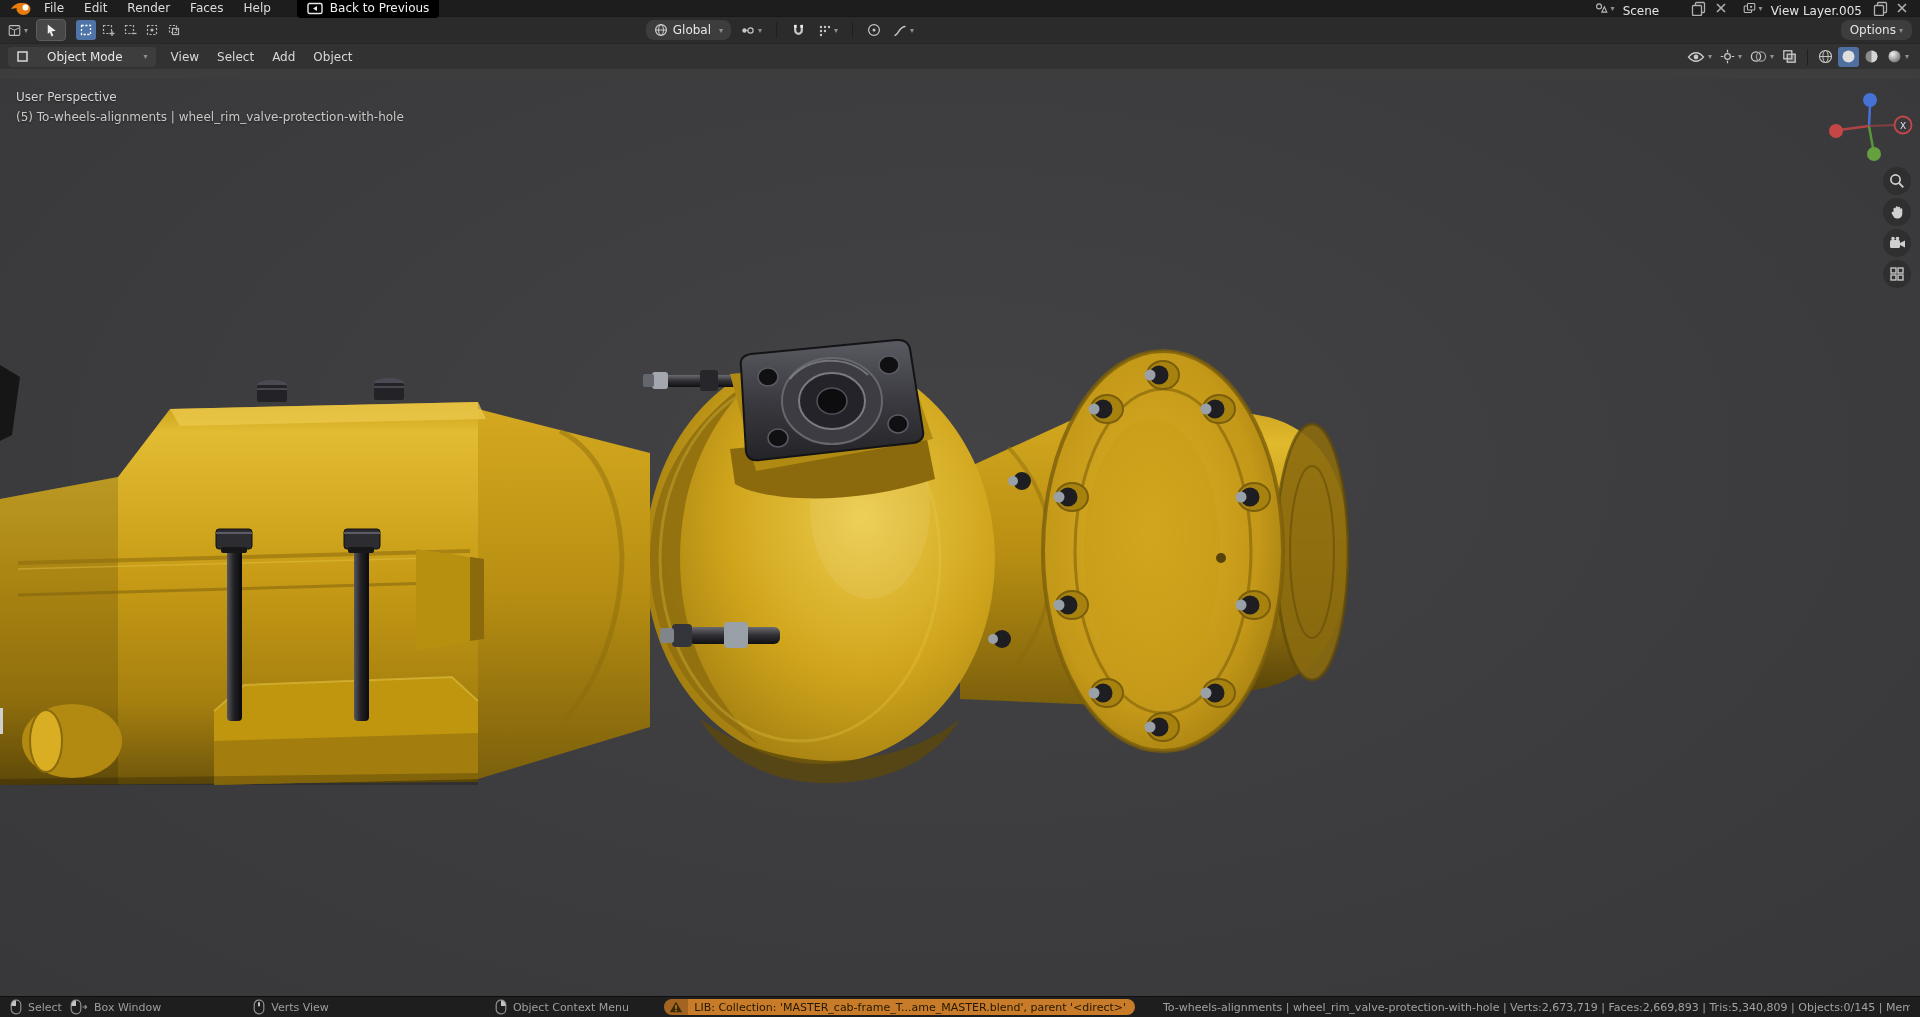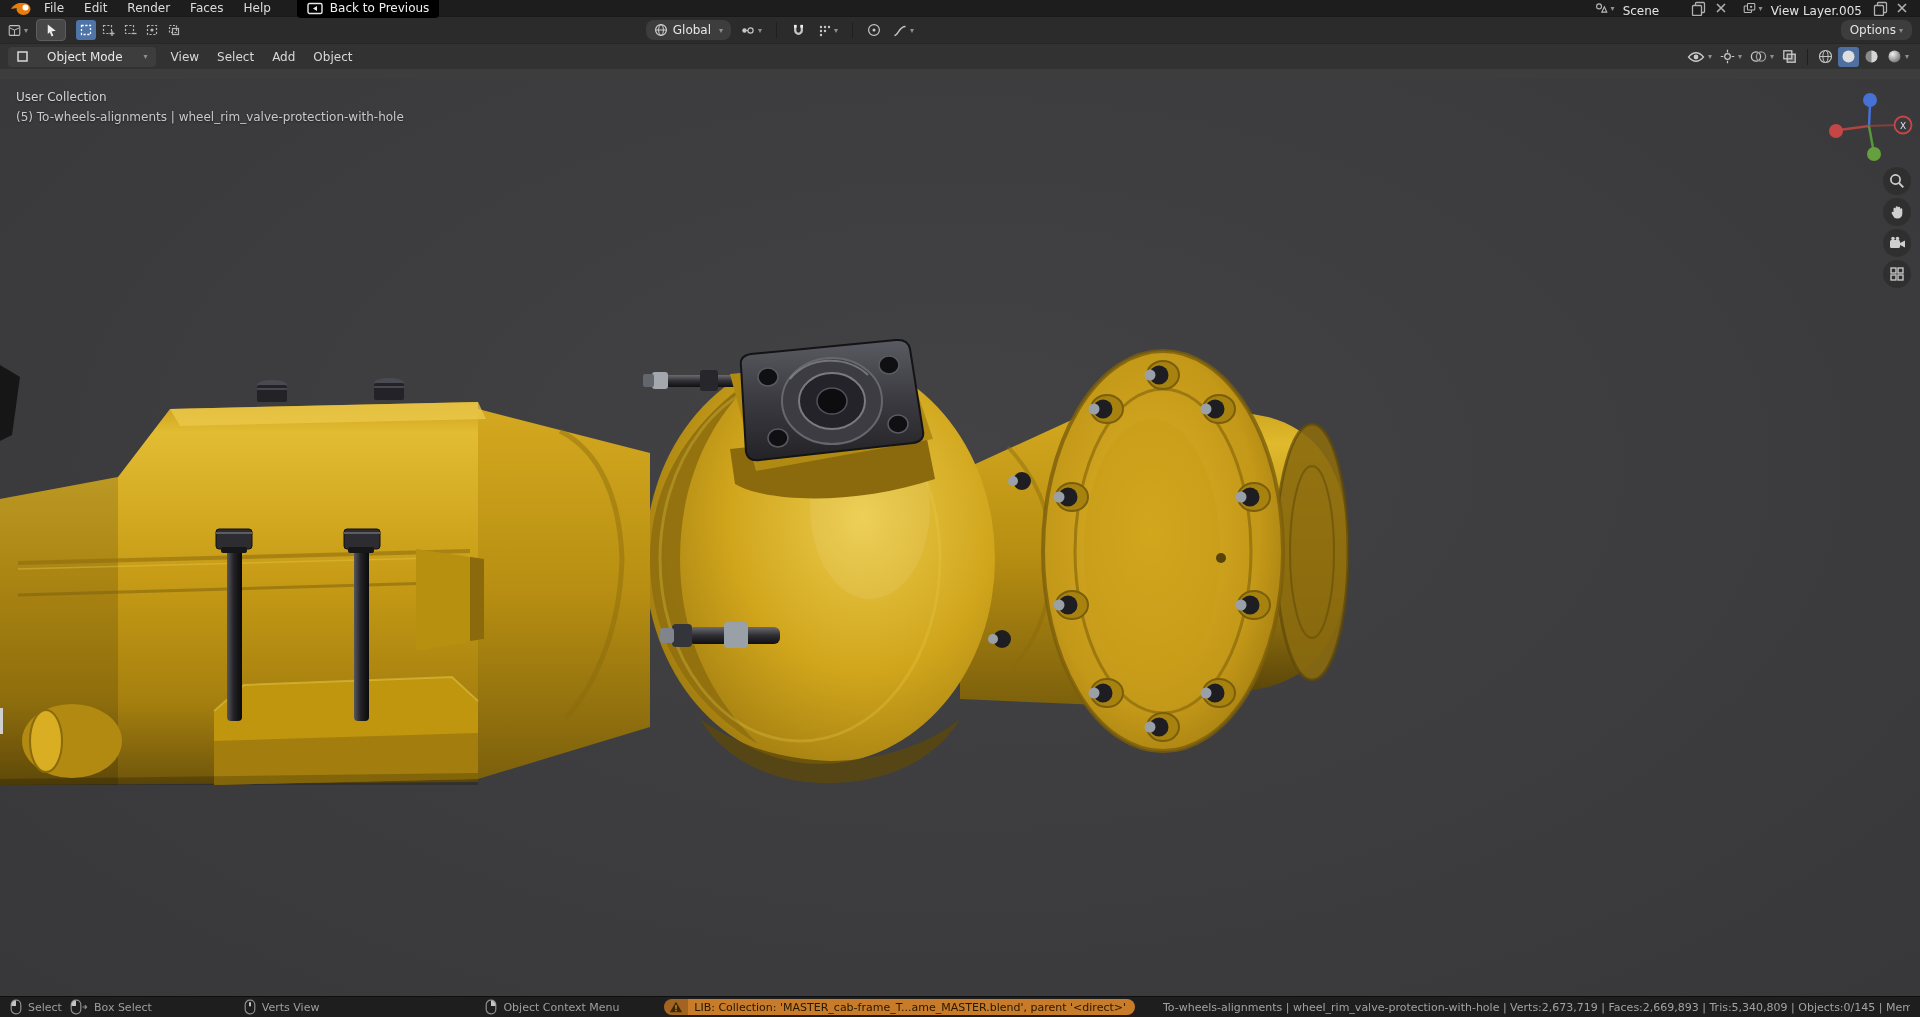--- a/index.html
+++ b/index.html
@@ -544,21 +544,21 @@
           <circle cx="1022" cy="402" r="9" fill="#1e1e22"></circle>
           <circle cx="1013" cy="402" r="5" fill="#9aa0a8"></circle>
         </g>
       <g>
           <circle cx="1002" cy="560" r="9" fill="#1e1e22"></circle>
           <circle cx="993" cy="560" r="5" fill="#9aa0a8"></circle>
         </g>
     </g>
   </svg>
 
-  <div class="vp-label1">User Collection</div>
+  <div class="vp-label1">User Perspective</div>
   <div class="vp-label2">(5) To-wheels-alignments | wheel_rim_valve-protection-with-hole</div>
   <div class="edge-tick"></div>
 
   <svg class="gizmo" viewBox="0 0 90 90">
     <line x1="46" y1="44" x2="47" y2="23" stroke="#4671d5" stroke-width="2.5"></line>
     <line x1="46" y1="44" x2="16" y2="48" stroke="#b04343" stroke-width="2.5"></line>
     <line x1="46" y1="44" x2="50" y2="66" stroke="#56973a" stroke-width="2.5"></line>
     <line x1="46" y1="44" x2="74" y2="43" stroke="#b04343" stroke-width="2" opacity="0.6"></line>
     <circle cx="47" cy="18" r="7" fill="#4671d5"></circle>
     <circle cx="13" cy="49" r="7" fill="#c54646"></circle>
@@ -605,21 +605,21 @@
       <path d="M6 1.4 A4.6 4.6 0 0 0 1.4 6 V7 H6 Z" fill="#c4c4c4"></path>
     </svg>
     <span>Select</span>
   </span>
   <span class="hint gap-a">
     <svg width="18" height="16" viewBox="0 0 18 16">
       <rect x="1.2" y="1.2" width="9.6" height="13.6" rx="4.5" fill="none" stroke="#8f8f8f" stroke-width="1.2"></rect>
       <path d="M6 1.4 A4.6 4.6 0 0 0 1.4 6 V7 H6 Z" fill="#c4c4c4"></path>
       <path d="M12.5 8 H16.5 M14.8 6.2 L16.6 8 L14.8 9.8" stroke="#8f8f8f" stroke-width="1.2" fill="none"></path>
     </svg>
-    <span>Box Select</span>
+    <span>Box Window</span>
   </span>
   <span class="hint gap-b">
     <svg width="12" height="16" viewBox="0 0 12 16">
       <rect x="1.2" y="1.2" width="9.6" height="13.6" rx="4.5" fill="none" stroke="#8f8f8f" stroke-width="1.2"></rect>
       <rect x="5" y="3" width="2" height="4.5" rx="1" fill="#c4c4c4"></rect>
     </svg>
     <span>Verts View</span>
   </span>
   <span class="hint gap-c">
     <svg width="12" height="16" viewBox="0 0 12 16">

